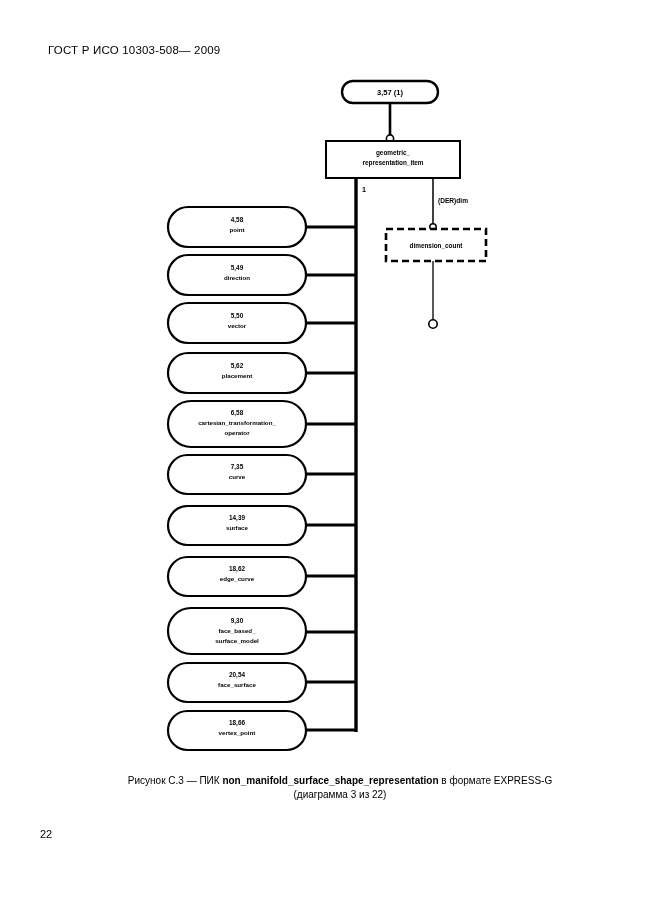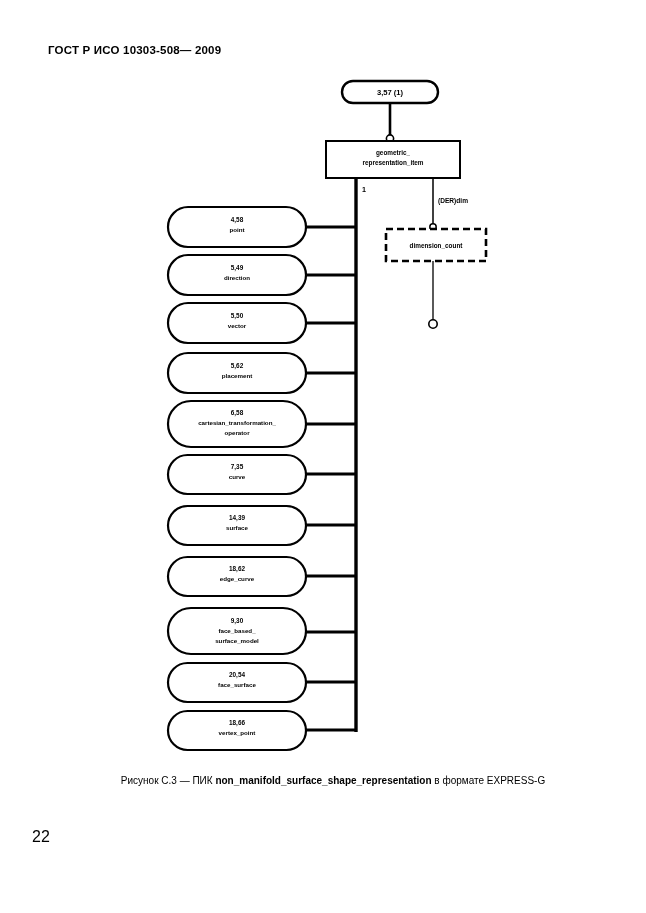--- a/index.html
+++ b/index.html
@@ -22,37 +22,37 @@
     width: 646px;
     height: 913px;
   }
 
   
   .doc-header {
     position: absolute;
     left: 48px;
     top: 44px;
     font-size: 11.5px;
-    font-weight: bold;
+    font-weight: normal;
     letter-spacing: 0.2px;
     white-space: nowrap;
   }
 
   
   .page-number {
     position: absolute;
-    left: 32px;
+    left: 40px;
     top: 828px;
-    font-size: 16px;
+    font-size: 11px;
   }
 
   
   .figure-caption {
     position: absolute;
-    left: 57px;
+    left: 64px;
     top: 774px;
     width: 552px;
     text-align: center;
     font-size: 10px;
     line-height: 14px;
   }
   .figure-caption .cap-bold {
     font-weight: bold;
   }
   .figure-caption .cap-line2 {
@@ -224,17 +224,18 @@
         <rect x="168" y="711" width="138" height="39" rx="19.5" ry="19.5" fill="#ffffff" stroke="#000000" stroke-width="2.2"></rect>
         <text class="node-label node-label-num" x="237" y="725">18,66</text>
         <text class="node-label" x="237" y="735">vertex_point</text>
       </g>
 
     </svg>
   </div>
 
   <div class="figure-caption">
     <span>Рисунок С.3 — ПИК </span><span class="cap-bold">non_manifold_surface_shape_representation</span><span> в формате EXPRESS-G</span>
+    <span class="cap-line2">(диаграмма 3 из 22)</span>
   </div>
 
   <div class="page-number">22</div>
 
 </div>
 
 </body></html>

